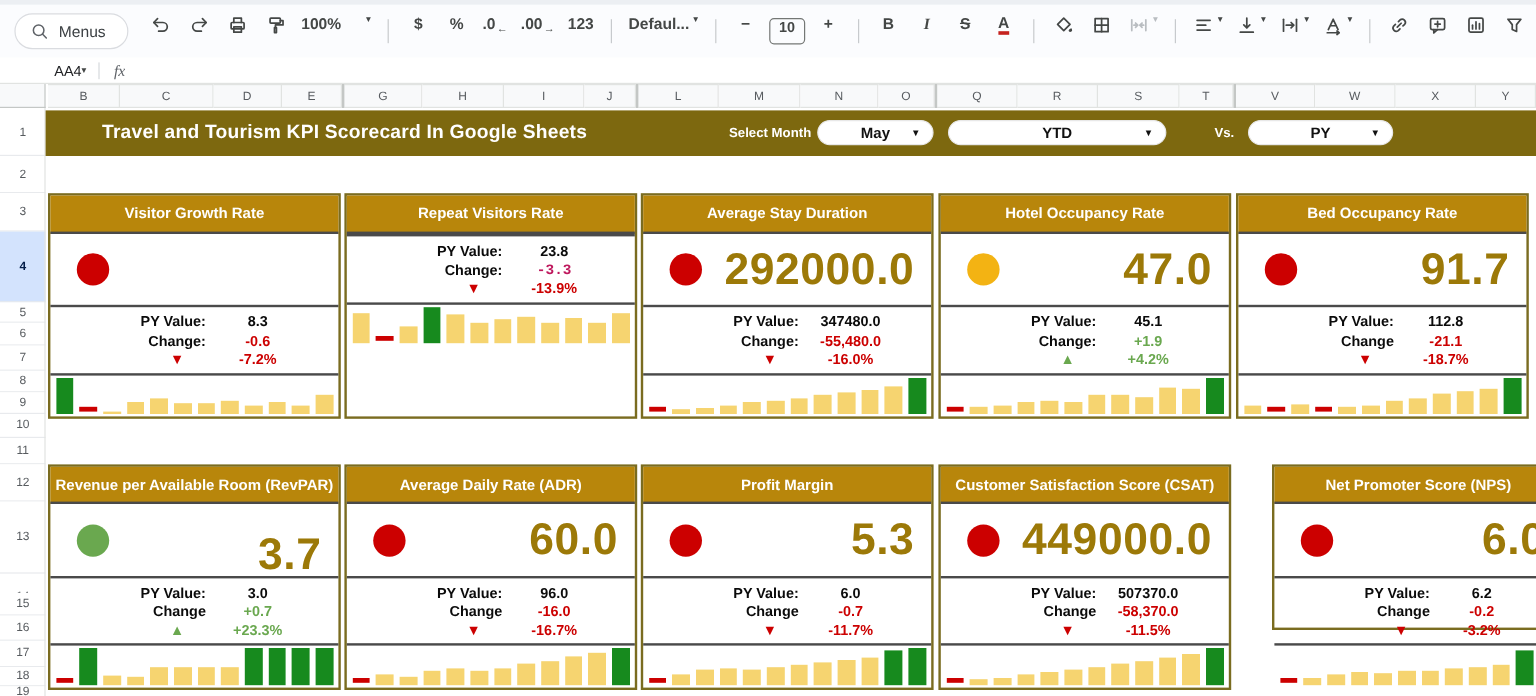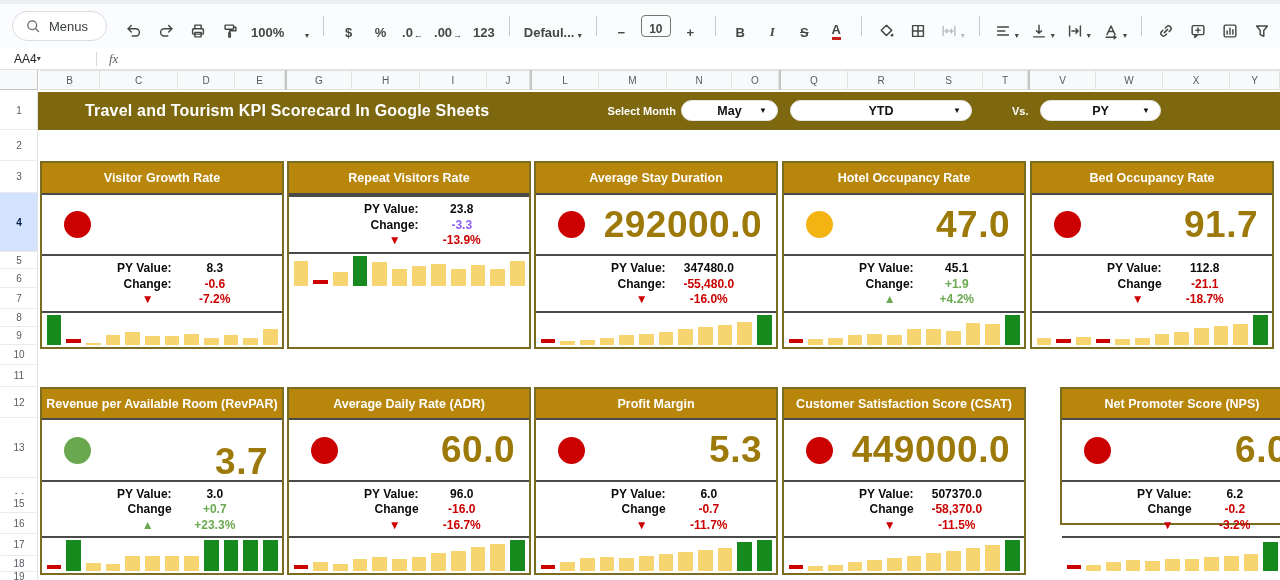--- a/index.html
+++ b/index.html
@@ -7,38 +7,38 @@
   body { font-family:"Liberation Sans", sans-serif; }
   .app { position:relative; width:1280px; height:580px; background:#fff; overflow:hidden; }
 
   
   .top-strip { position:absolute; top:0; left:0; right:0; height:4px; background:#eceff3; }
   .toolbar { position:absolute; top:4px; left:0; right:0; height:44px; background:#fbfcfe;
              display:flex; align-items:center; padding-left:12px; }
   .menus-pill { display:flex; align-items:center; gap:8px; background:#fff; border:1px solid #dadce0;
                 border-radius:16px; height:30px; padding:0 18px 0 12px; font-size:13px; color:#3c4043; margin-right:14px; }
   #toolbar-items { display:flex; align-items:center; gap:7px; }
-  .tb-item { display:flex; align-items:flex-end; justify-content:center; gap:3px; height:28px; min-width:25px;
+  .tb-item { display:flex; align-items:flex-start; justify-content:center; gap:3px; height:28px; min-width:25px;
              padding:0 2px; border-radius:4px; color:#444746; font-size:13px; white-space:nowrap; }
   .tb-item .tb-label { font-weight:600; }
   .tb-item .tb-label.b { font-weight:800; }
   .tb-item .tb-label.i { font-style:italic; font-family:"Liberation Serif", serif; font-weight:700; }
   .tb-item .tb-label.s { text-decoration:line-through; font-weight:700; }
   .tb-item.box { border:1px solid #747775; border-radius:4px; height:22px; min-width:30px; font-size:12px; }
   .tb-item.wide { min-width:62px; justify-content:space-between; }
   .tb-item.disabled { color:#b9bdc1; }
   .tb-sub { font-size:9px; margin-left:-2px; margin-top:7px; }
   .tb-divider { width:1px; height:20px; background:#c7cacd; margin:0 5px; }
   .caret { font-size:8px; line-height:1; }
   .tb-ic { display:flex; align-items:center; }
   .tb-ic svg { display:block; }
 
   .formula-bar { position:absolute; top:48px; left:0; right:0; height:22px; background:#fff;
                  border-bottom:1px solid #e1e3e1; display:flex; align-items:center; font-size:12px; color:#202124; }
-  .name-box { width:72px; margin-left:14px; display:flex; align-items:center; justify-content:flex-start; }
+  .name-box { width:72px; display:flex; align-items:center; justify-content:flex-end; }
   .name-box .caret { color:#444746; }
   .fb-divider { width:1px; height:14px; background:#d6d9dc; margin:0 12px 0 10px; }
   .fx { font-style:italic; color:#5f6368; font-family:"Liberation Serif", serif; font-size:13px; }
 
   
   .sheet { position:absolute; top:70px; left:0; width:1280px; height:510px; background:#fff; }
   .corner { position:absolute; left:0; top:0; width:38px; height:20px; background:#f8f9fa;
             border-right:1px solid #c4c7c5; border-bottom:1px solid #c4c7c5; }
   .col-header { position:absolute; top:0; height:20px; background:#f8f9fa; border-right:1px solid #e1e3e1;
                 border-bottom:1px solid #e1e3e1; border-top:1px solid #e1e3e1; font-size:10px; color:#575b5f;
@@ -403,21 +403,21 @@
         </div>
         <div class="card" style="left: 287px; top: 91px; width: 244px; height: 188px;">
           <div class="card-head" style="height: 32px; background: rgb(184, 134, 11);">Repeat Visitors Rate</div>
           <div class="card-stats" style="height: 57px;">
             <div class="sline">
               <span class="sl-label">PY Value:</span>
               <span class="sl-value">23.8</span>
             </div>
             <div class="sline">
               <span class="sl-label">Change:</span>
-              <span class="sl-value" style="color: #8b5cf6;">-3.3</span>
+              <span class="sl-value" style="color: #be185d; font-family: Liberation Mono, monospace;">-3.3</span>
             </div>
             <div class="sline">
               <span class="sl-label tri" style="color: rgb(204, 0, 0); padding-right: 18px;">▼</span>
               <span class="sl-value" style="color: rgb(204, 0, 0);">-13.9%</span>
             </div>
           </div>
           <div class="card-chart" style="height: 36px;">
             <div class="bar" style="height: 85%; background: rgb(246, 212, 112);"></div>
             <div class="bar neg" style="background: rgb(204, 0, 0);"></div>
             <div class="bar" style="height: 48%; background: rgb(246, 212, 112);"></div>

